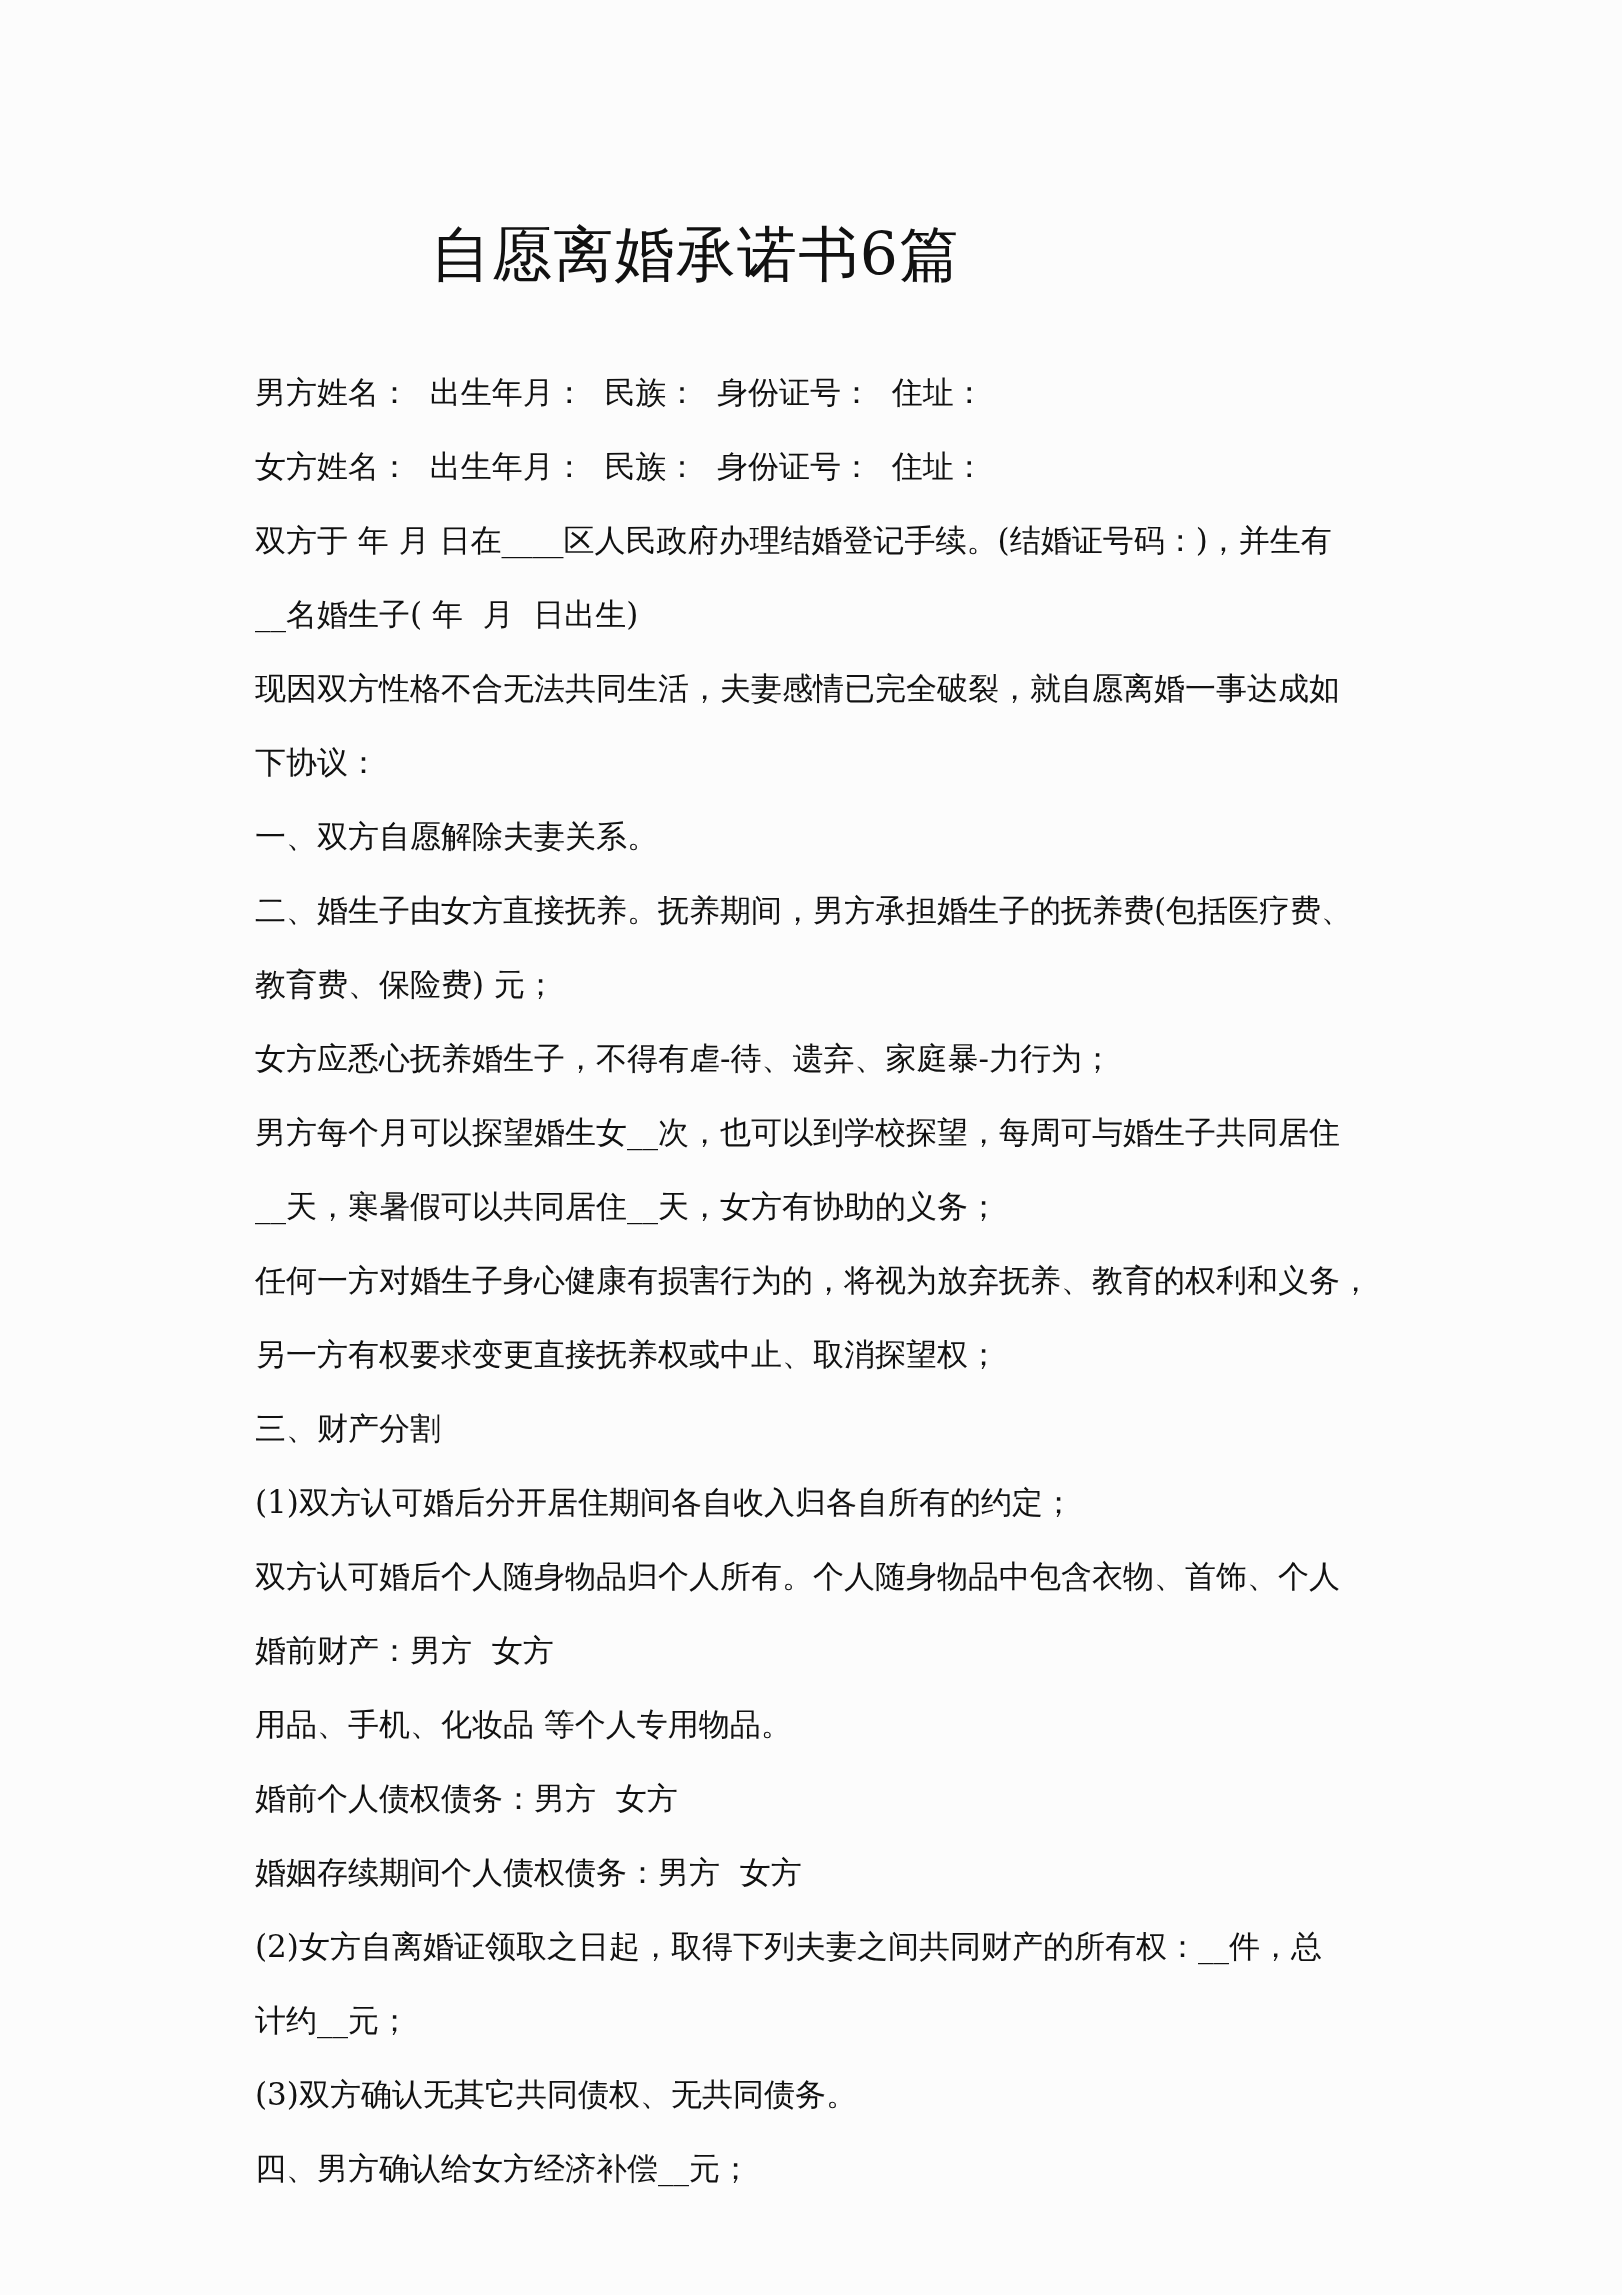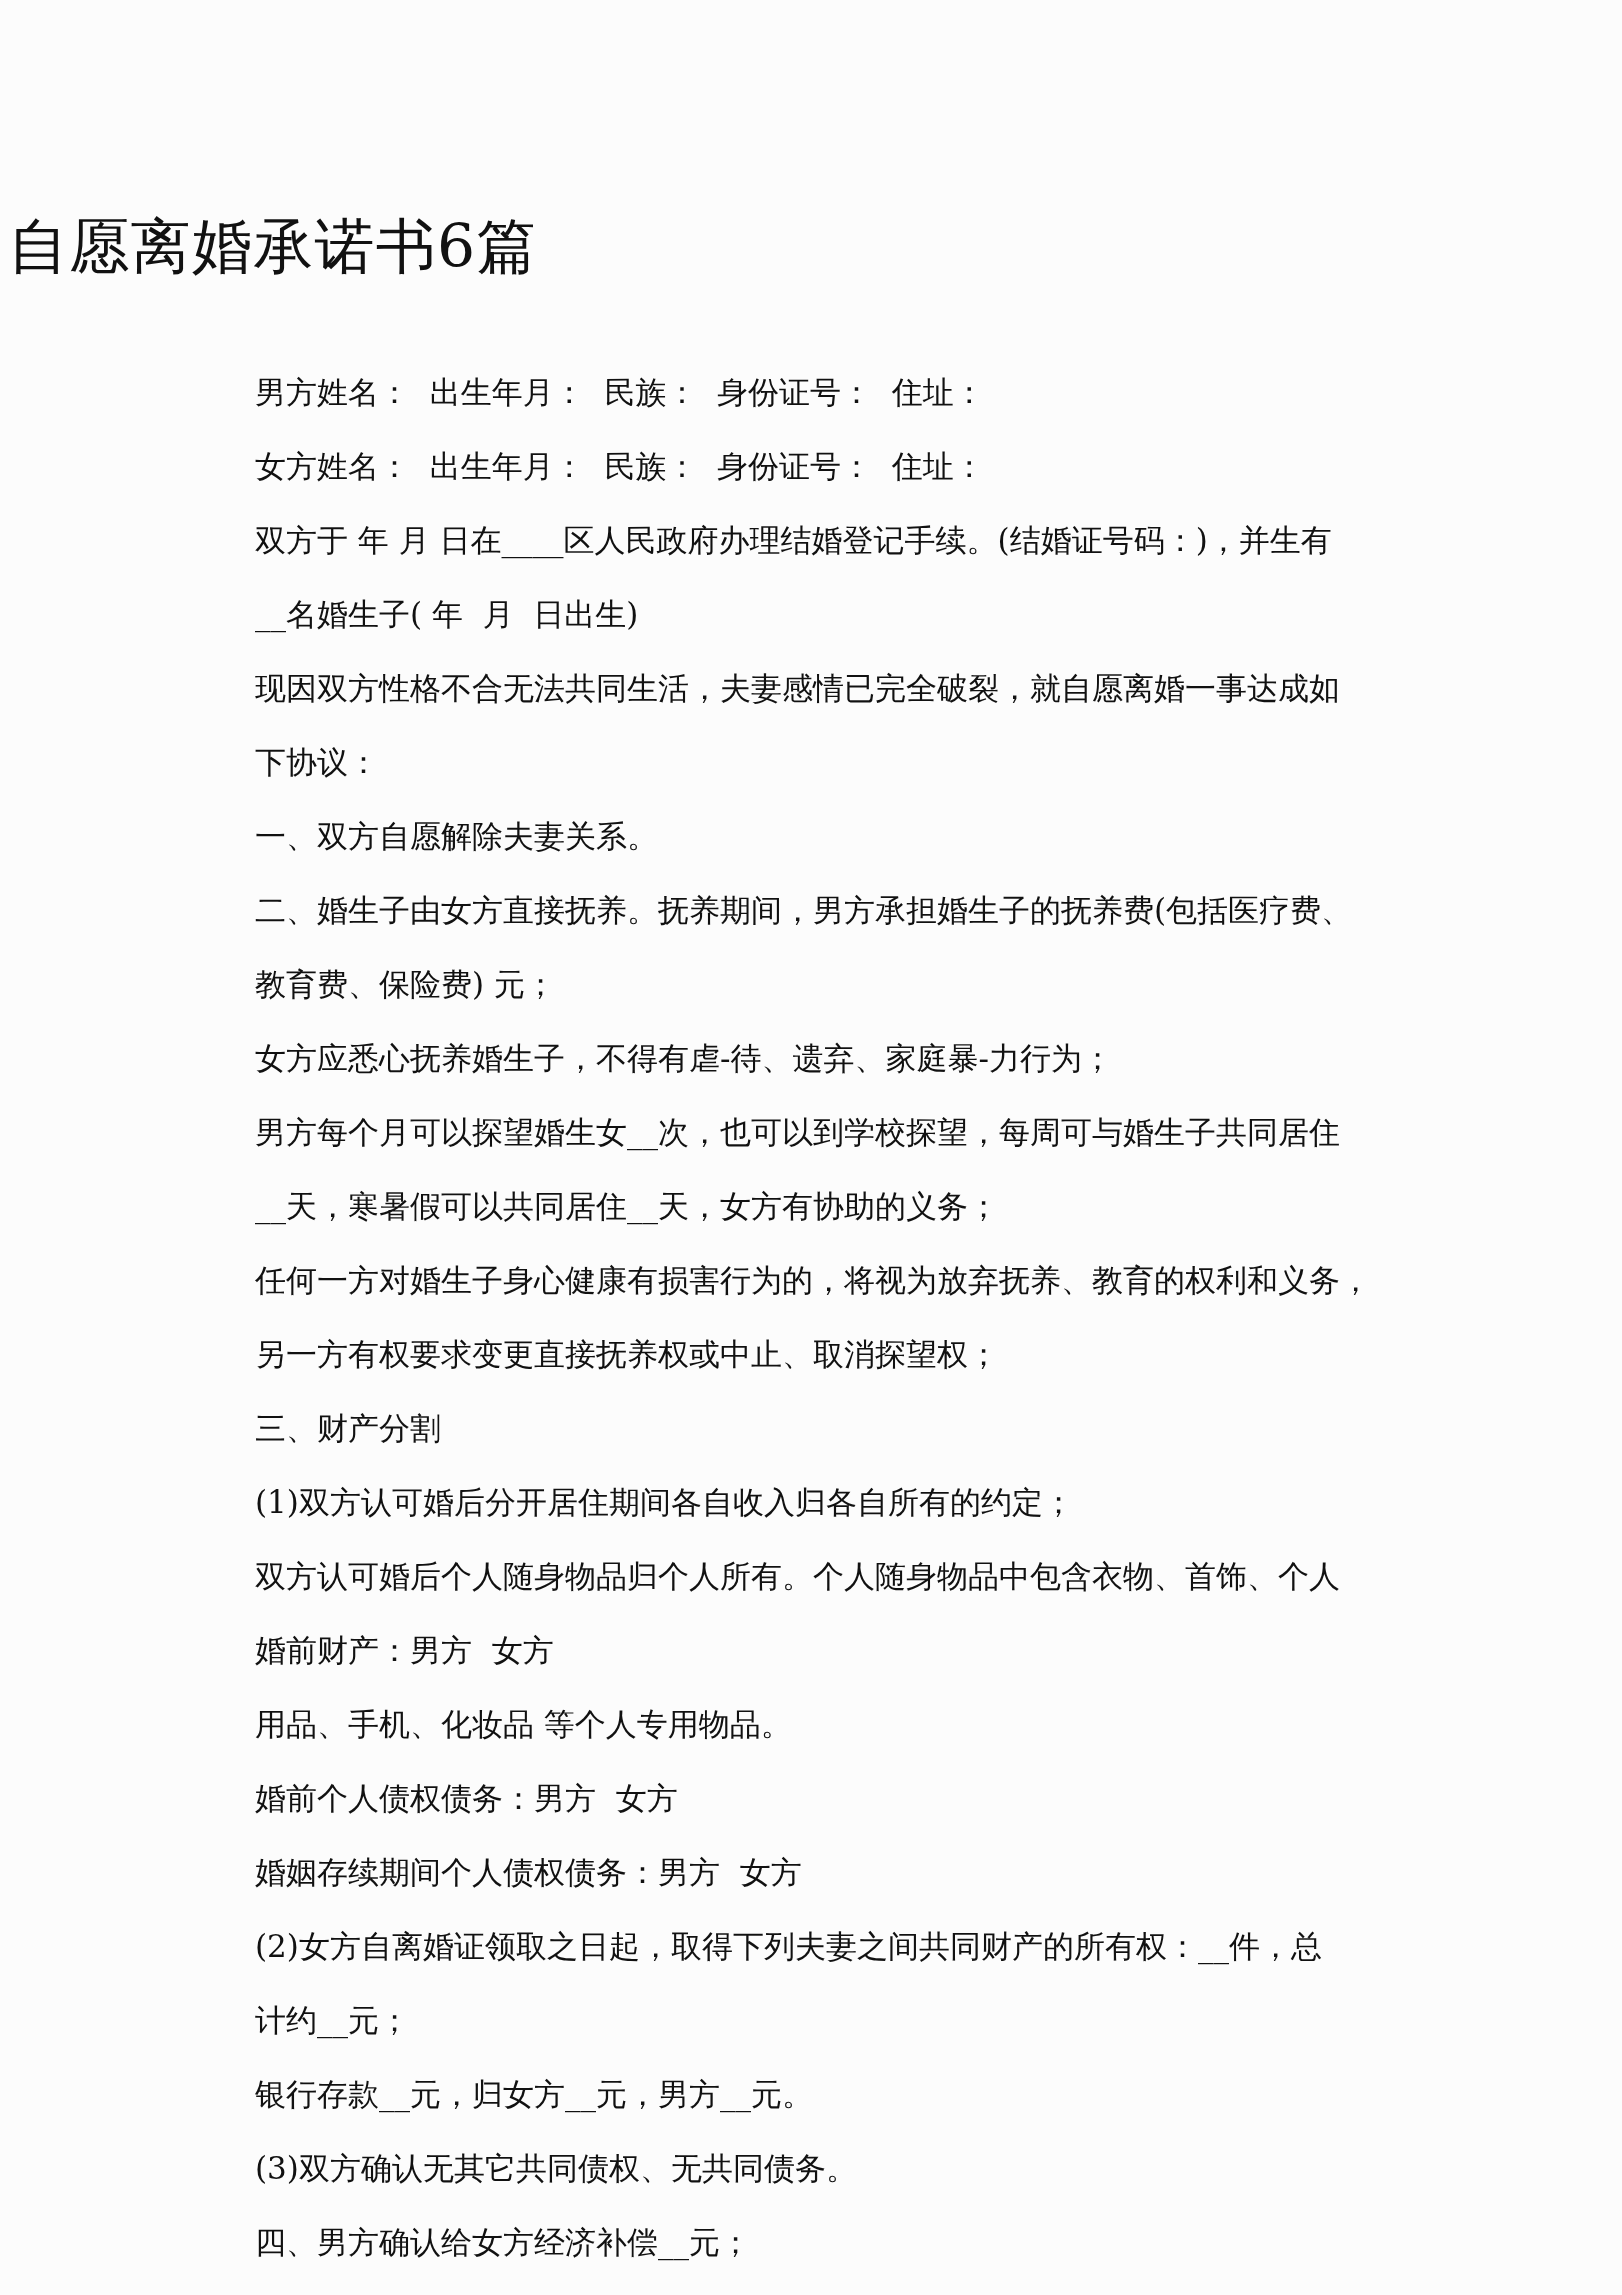--- a/index.html
+++ b/index.html
@@ -20,26 +20,26 @@
       left: 0; top: 0;
       width: 1623px;
       height: 2295px;
       background: #fcfcfc;
     }
     .title {
       position: absolute;
       left: 0;
       width: 1359px;
       top: 196px;
-      text-align: left;
+      text-align: center;
       font-size: 60px;
       line-height: 85px;
       letter-spacing: 1.3px;
       font-weight: normal;
-      margin: 8px;
+      margin: 16px;
     }
     .body {
       position: absolute;
       left: 245px;
       top: 350px;
       width: 1139px;
     }
     .line {
       font-size: 31px;
       height: 64px;
@@ -71,18 +71,17 @@
     <p class="line">另一方有权要求变更直接抚养权或中止、取消探望权；</p>
     <p class="line">三、财产分割</p>
     <p class="line">(1)双方认可婚后分开居住期间各自收入归各自所有的约定；</p>
     <p class="line">双方认可婚后个人随身物品归个人所有。个人随身物品中包含衣物、首饰、个人</p>
     <p class="line">婚前财产：男方  女方</p>
     <p class="line">用品、手机、化妆品 等个人专用物品。</p>
     <p class="line">婚前个人债权债务：男方  女方</p>
     <p class="line">婚姻存续期间个人债权债务：男方  女方</p>
     <p class="line">(2)女方自离婚证领取之日起，取得下列夫妻之间共同财产的所有权：__件，总</p>
     <p class="line">计约__元；</p>
-    <p class="line">银行存款__元，归女方__元，男方__元。</p>
     <p class="line">(3)双方确认无其它共同债权、无共同债务。</p>
     <p class="line">四、男方确认给女方经济补偿__元；</p>
   </div>
 </div>
 
 
 </body></html>

